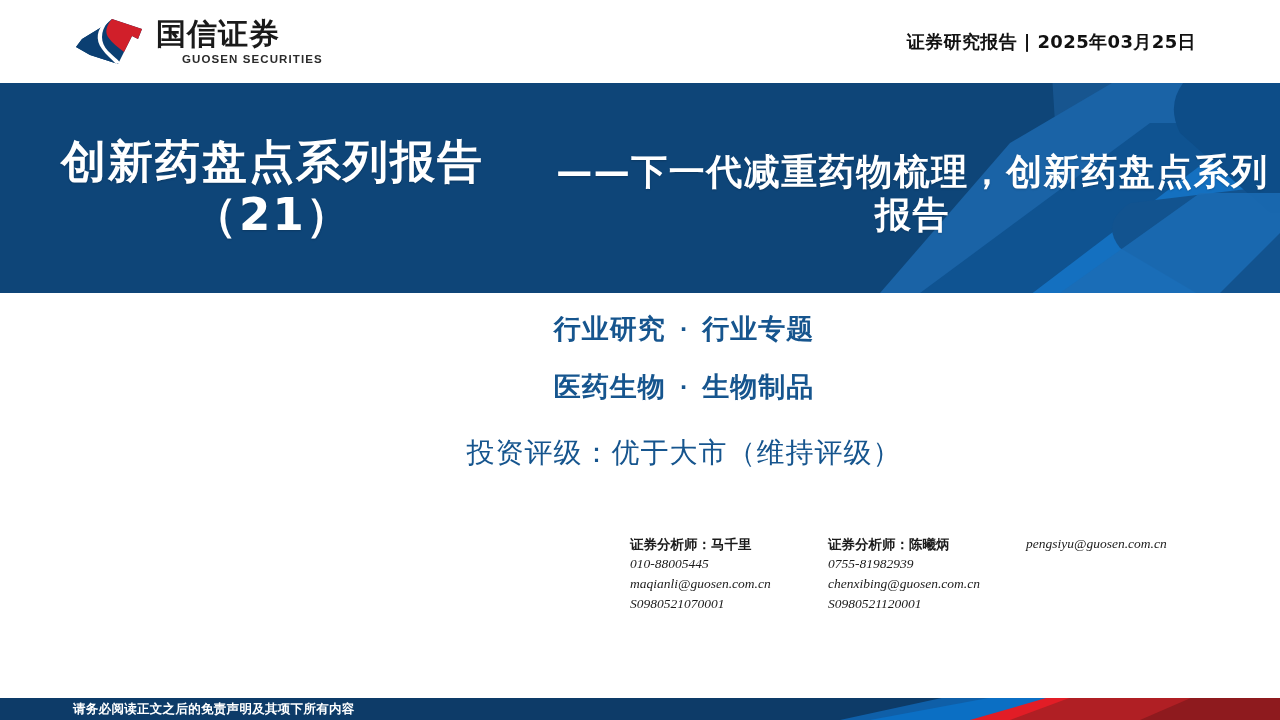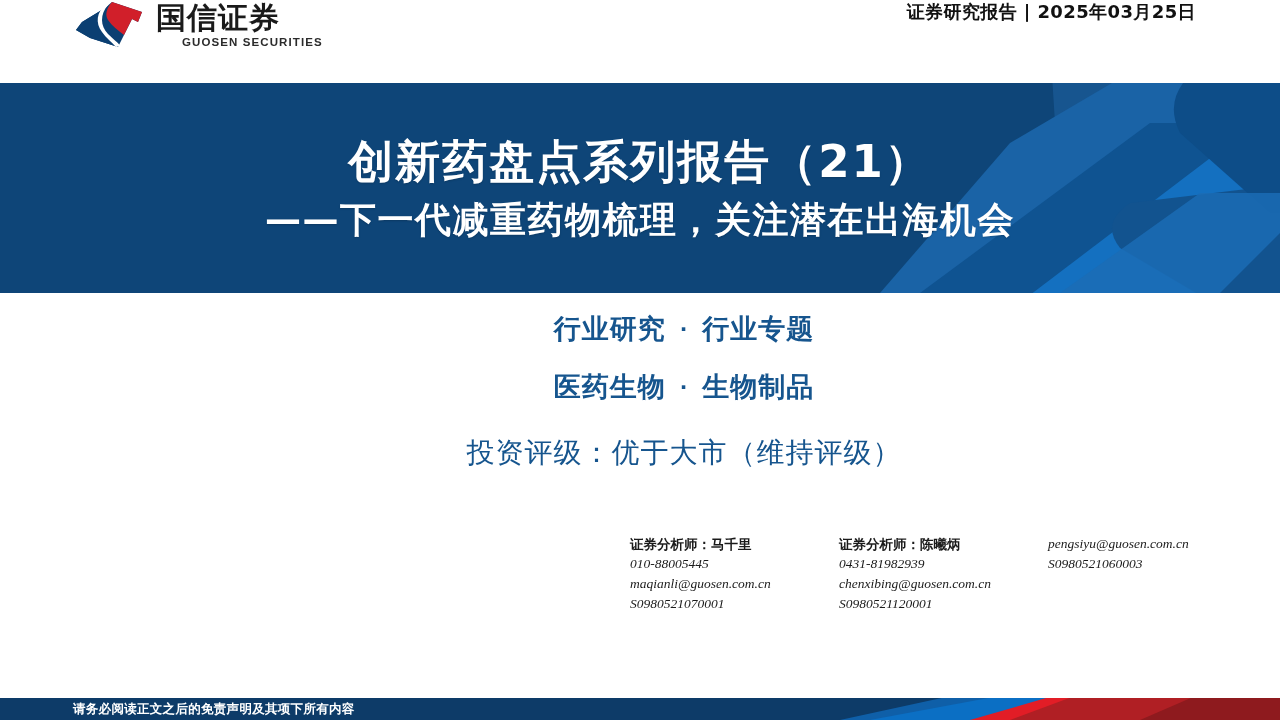--- a/index.html
+++ b/index.html
@@ -26,21 +26,21 @@
   }
 
   
   .header {
     position: absolute;
     left: 0; top: 0;
     width: 1280px;
     height: 83px;
     background: #ffffff;
     display: flex;
-    align-items: flex-start;
+    align-items: center;
     justify-content: space-between;
   }
   .brand {
     display: flex;
     align-items: center;
     margin-left: 72px;
   }
   .brand-mark {
     width: 76px;
     height: 50px;
@@ -94,21 +94,21 @@
     position: absolute;
     inset: 0;
     pointer-events: none;
   }
   .banner-titles {
     position: absolute;
     left: 0; top: 0;
     width: 1280px;
     height: 210px;
     display: flex;
-    flex-direction: column;
+    flex-direction: row;
     align-items: center;
     justify-content: center;
     z-index: 3;
   }
   .title-main {
     color: #ffffff;
     font-size: 45px;
     font-weight: bold;
     letter-spacing: 2px;
     line-height: 1.18;
@@ -160,21 +160,21 @@
     font-family: "DejaVu Sans", "Liberation Sans", sans-serif;
   }
 
   
   .analysts {
     position: absolute;
     top: 534px;
     left: 630px;
     width: 600px;
     display: flex;
-    gap: 11px;
+    gap: 0;
   }
   .analyst {
     width: 198px;
     flex: 0 0 auto;
   }
   .analyst-name {
     font-size: 13.5px;
     color: #1a1a1a;
     font-weight: bold;
     line-height: 20px;
@@ -257,21 +257,21 @@
         <path d="M920 210 L1150 40 L1290 40 L1340 80 L1340 210 Z" fill="#0f5391"></path>
         <path d="M980 250 L1230 60 L1340 60 L1340 250 Z" fill="#1573c4" opacity="0.92"></path>
         <path d="M1130 120 Q1100 140 1120 165 L1230 230 L1340 230 L1340 95 Z" fill="#12538f"></path>
         <path d="M1205 -20 Q1160 10 1180 50 L1270 130 L1340 130 L1340 -20 Z" fill="#0d4d88"></path>
         <path d="M1060 210 L1200 110 L1320 110 L1200 230 Z" fill="#1b6cb5" opacity="0.85"></path>
       </g>
     </svg>
 
     <div class="banner-titles">
       <div class="title-main">创新药盘点系列报告（21）</div>
-      <div class="title-sub">——下一代减重药物梳理，关注潜在出海机会</div>
+      <div class="title-sub">——下一代减重药物梳理，创新药盘点系列报告</div>
     </div>
   </div>
 
   <div class="classification">
     <div class="class-line">
       <span>行业研究</span><span class="sep">·</span><span>行业专题</span>
     </div>
     <div class="class-line">
       <span>医药生物</span><span class="sep">·</span><span>生物制品</span>
     </div>
@@ -282,28 +282,27 @@
 
     <div class="analyst">
       <div class="analyst-name">证券分析师：马千里</div>
       <div class="analyst-line">010-88005445</div>
       <div class="analyst-line">maqianli@guosen.com.cn</div>
       <div class="analyst-line">S0980521070001</div>
     </div>
 
     <div class="analyst">
       <div class="analyst-name">证券分析师：陈曦炳</div>
-      <div class="analyst-line">0431-81982939</div>
+      <div class="analyst-line">0755-81982939</div>
       <div class="analyst-line">chenxibing@guosen.com.cn</div>
       <div class="analyst-line">S0980521120001</div>
     </div>
 
     <div class="analyst">
       <div class="analyst-line">pengsiyu@guosen.com.cn</div>
-      <div class="analyst-line">S0980521060003</div>
     </div>
 
   </div>
 
   <div class="footer">
     <svg class="footer-deco" width="1280" height="22" viewBox="0 0 1280 22" xmlns="http://www.w3.org/2000/svg">
       <rect x="0" y="0" width="1280" height="22" fill="#0d3b68"></rect>
       <path d="M840 22 L960 -4 L1280 -4 L1280 22 Z" fill="#0f5fa8"></path>
       <path d="M870 22 L1010 -4 L1280 -4 L1280 22 Z" fill="#0b6fc4"></path>
       <path d="M970 22 L1060 -4 L1280 -4 L1280 22 Z" fill="#e21d26"></path>

